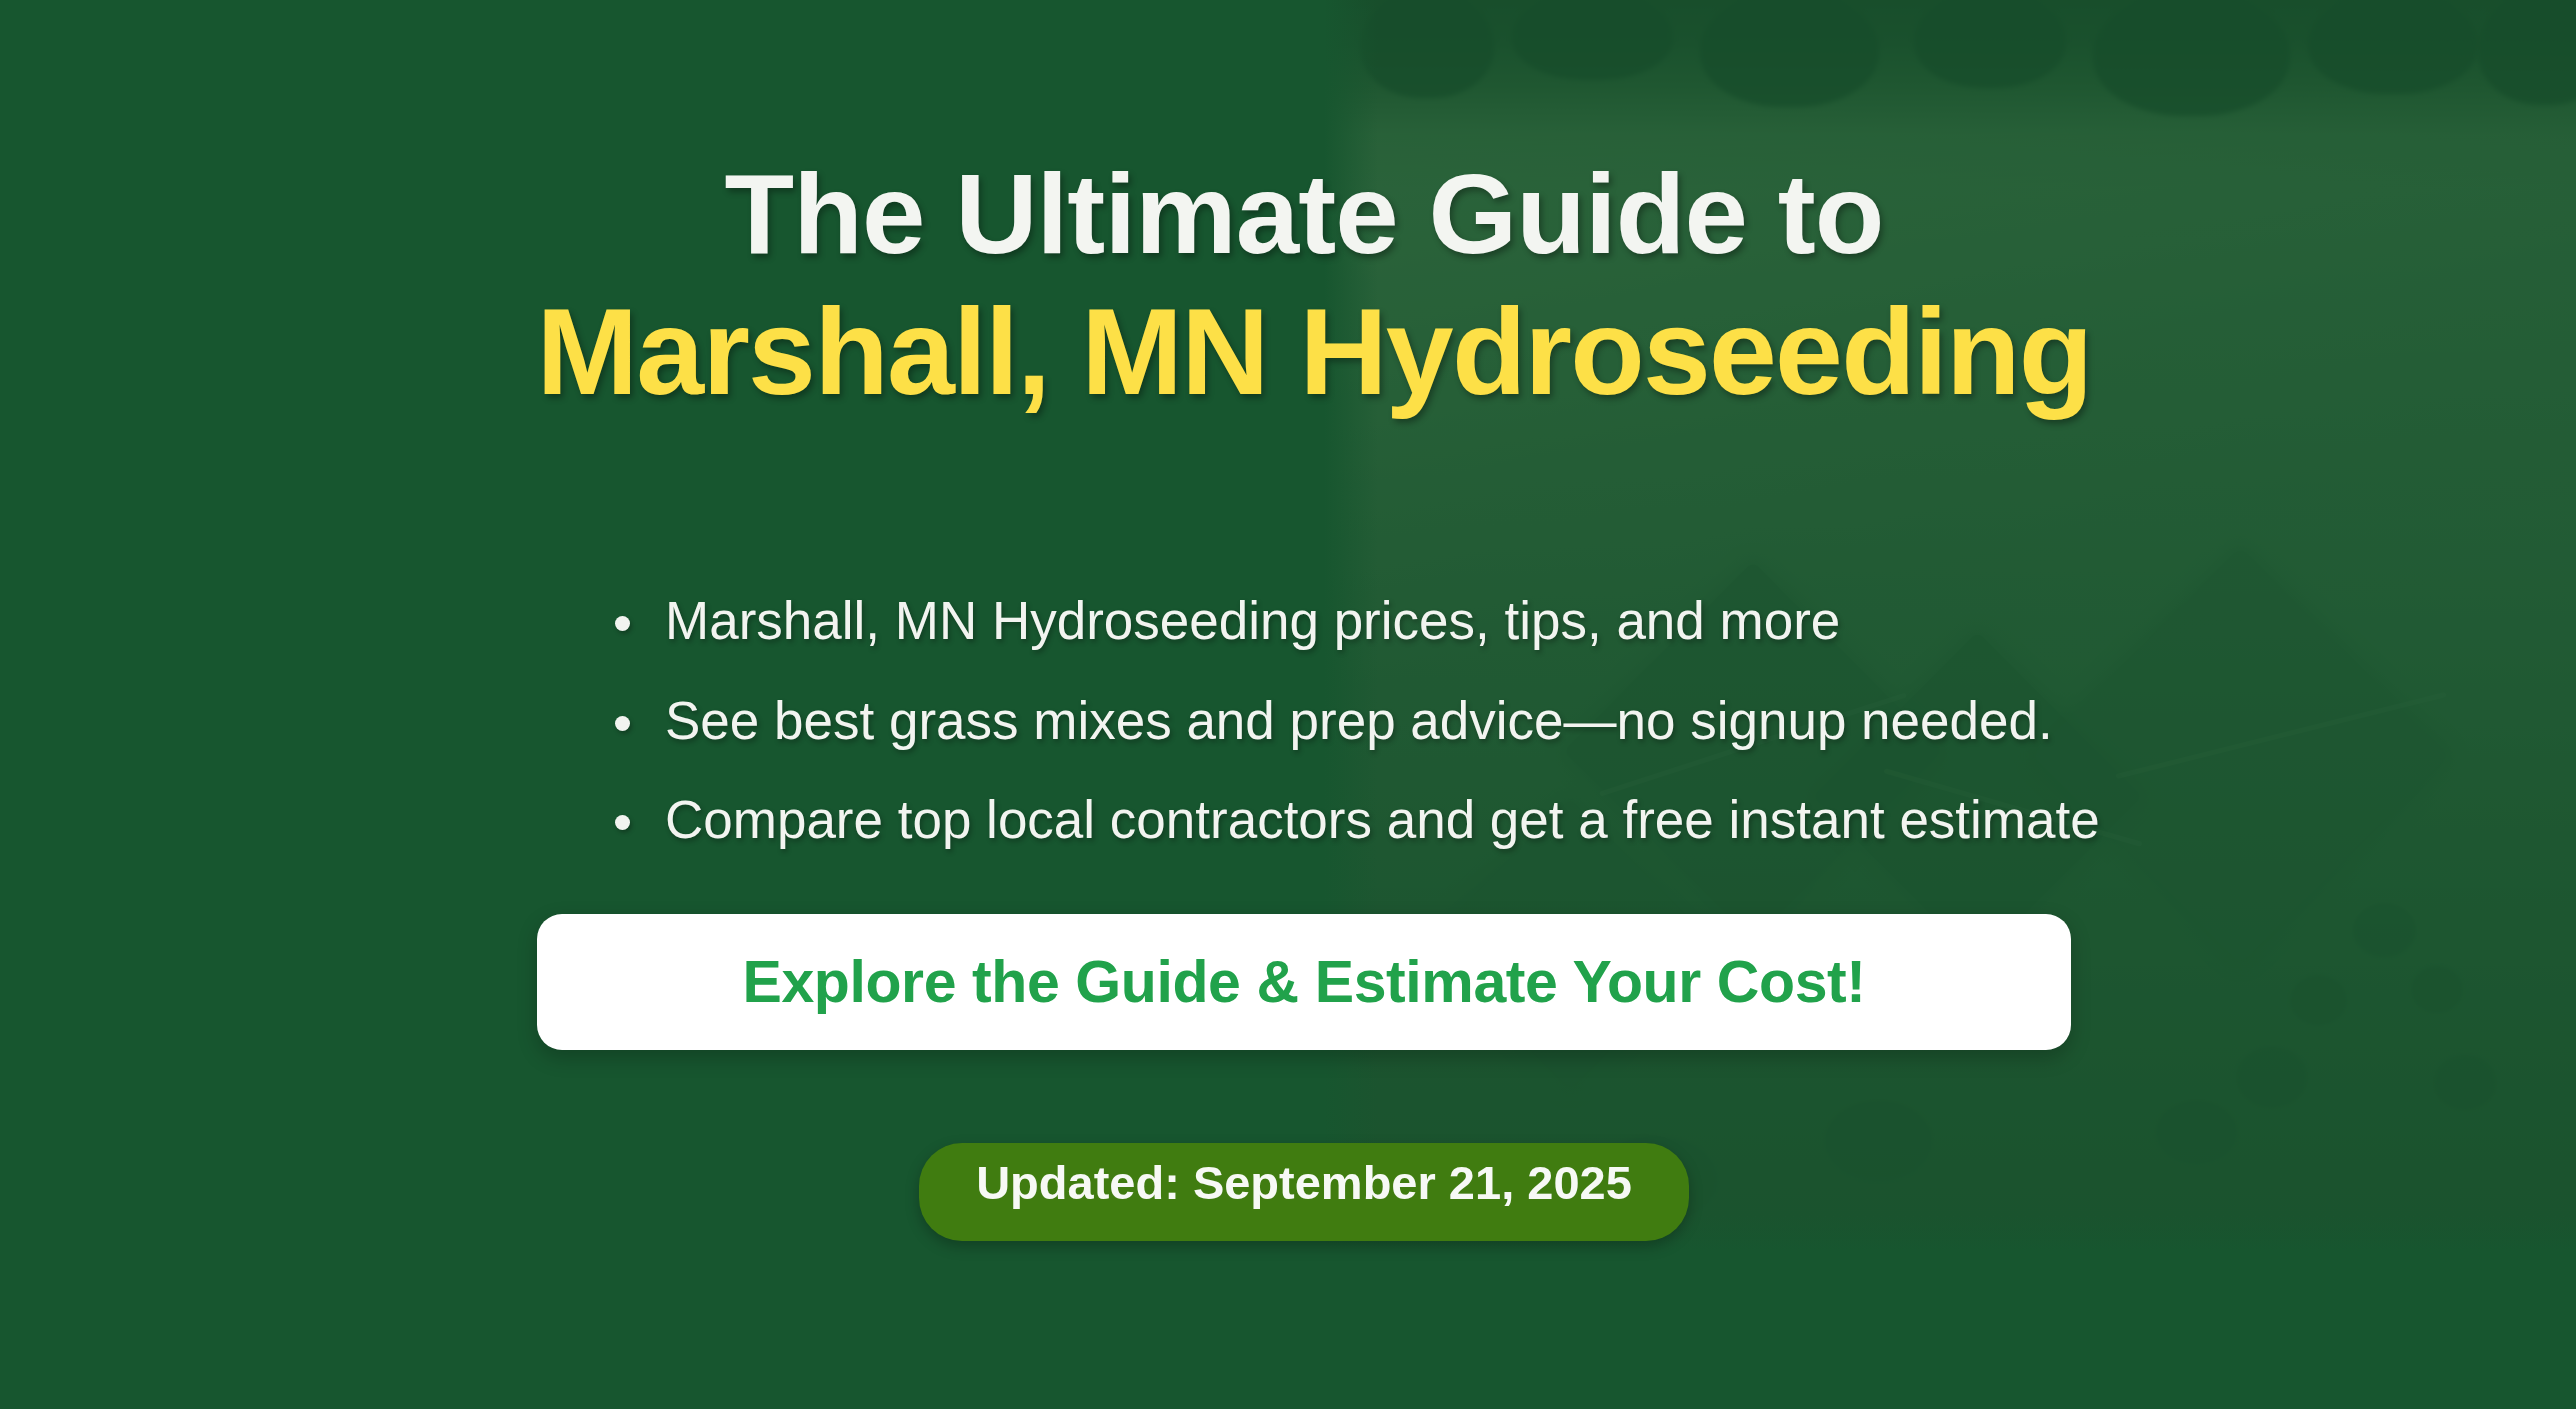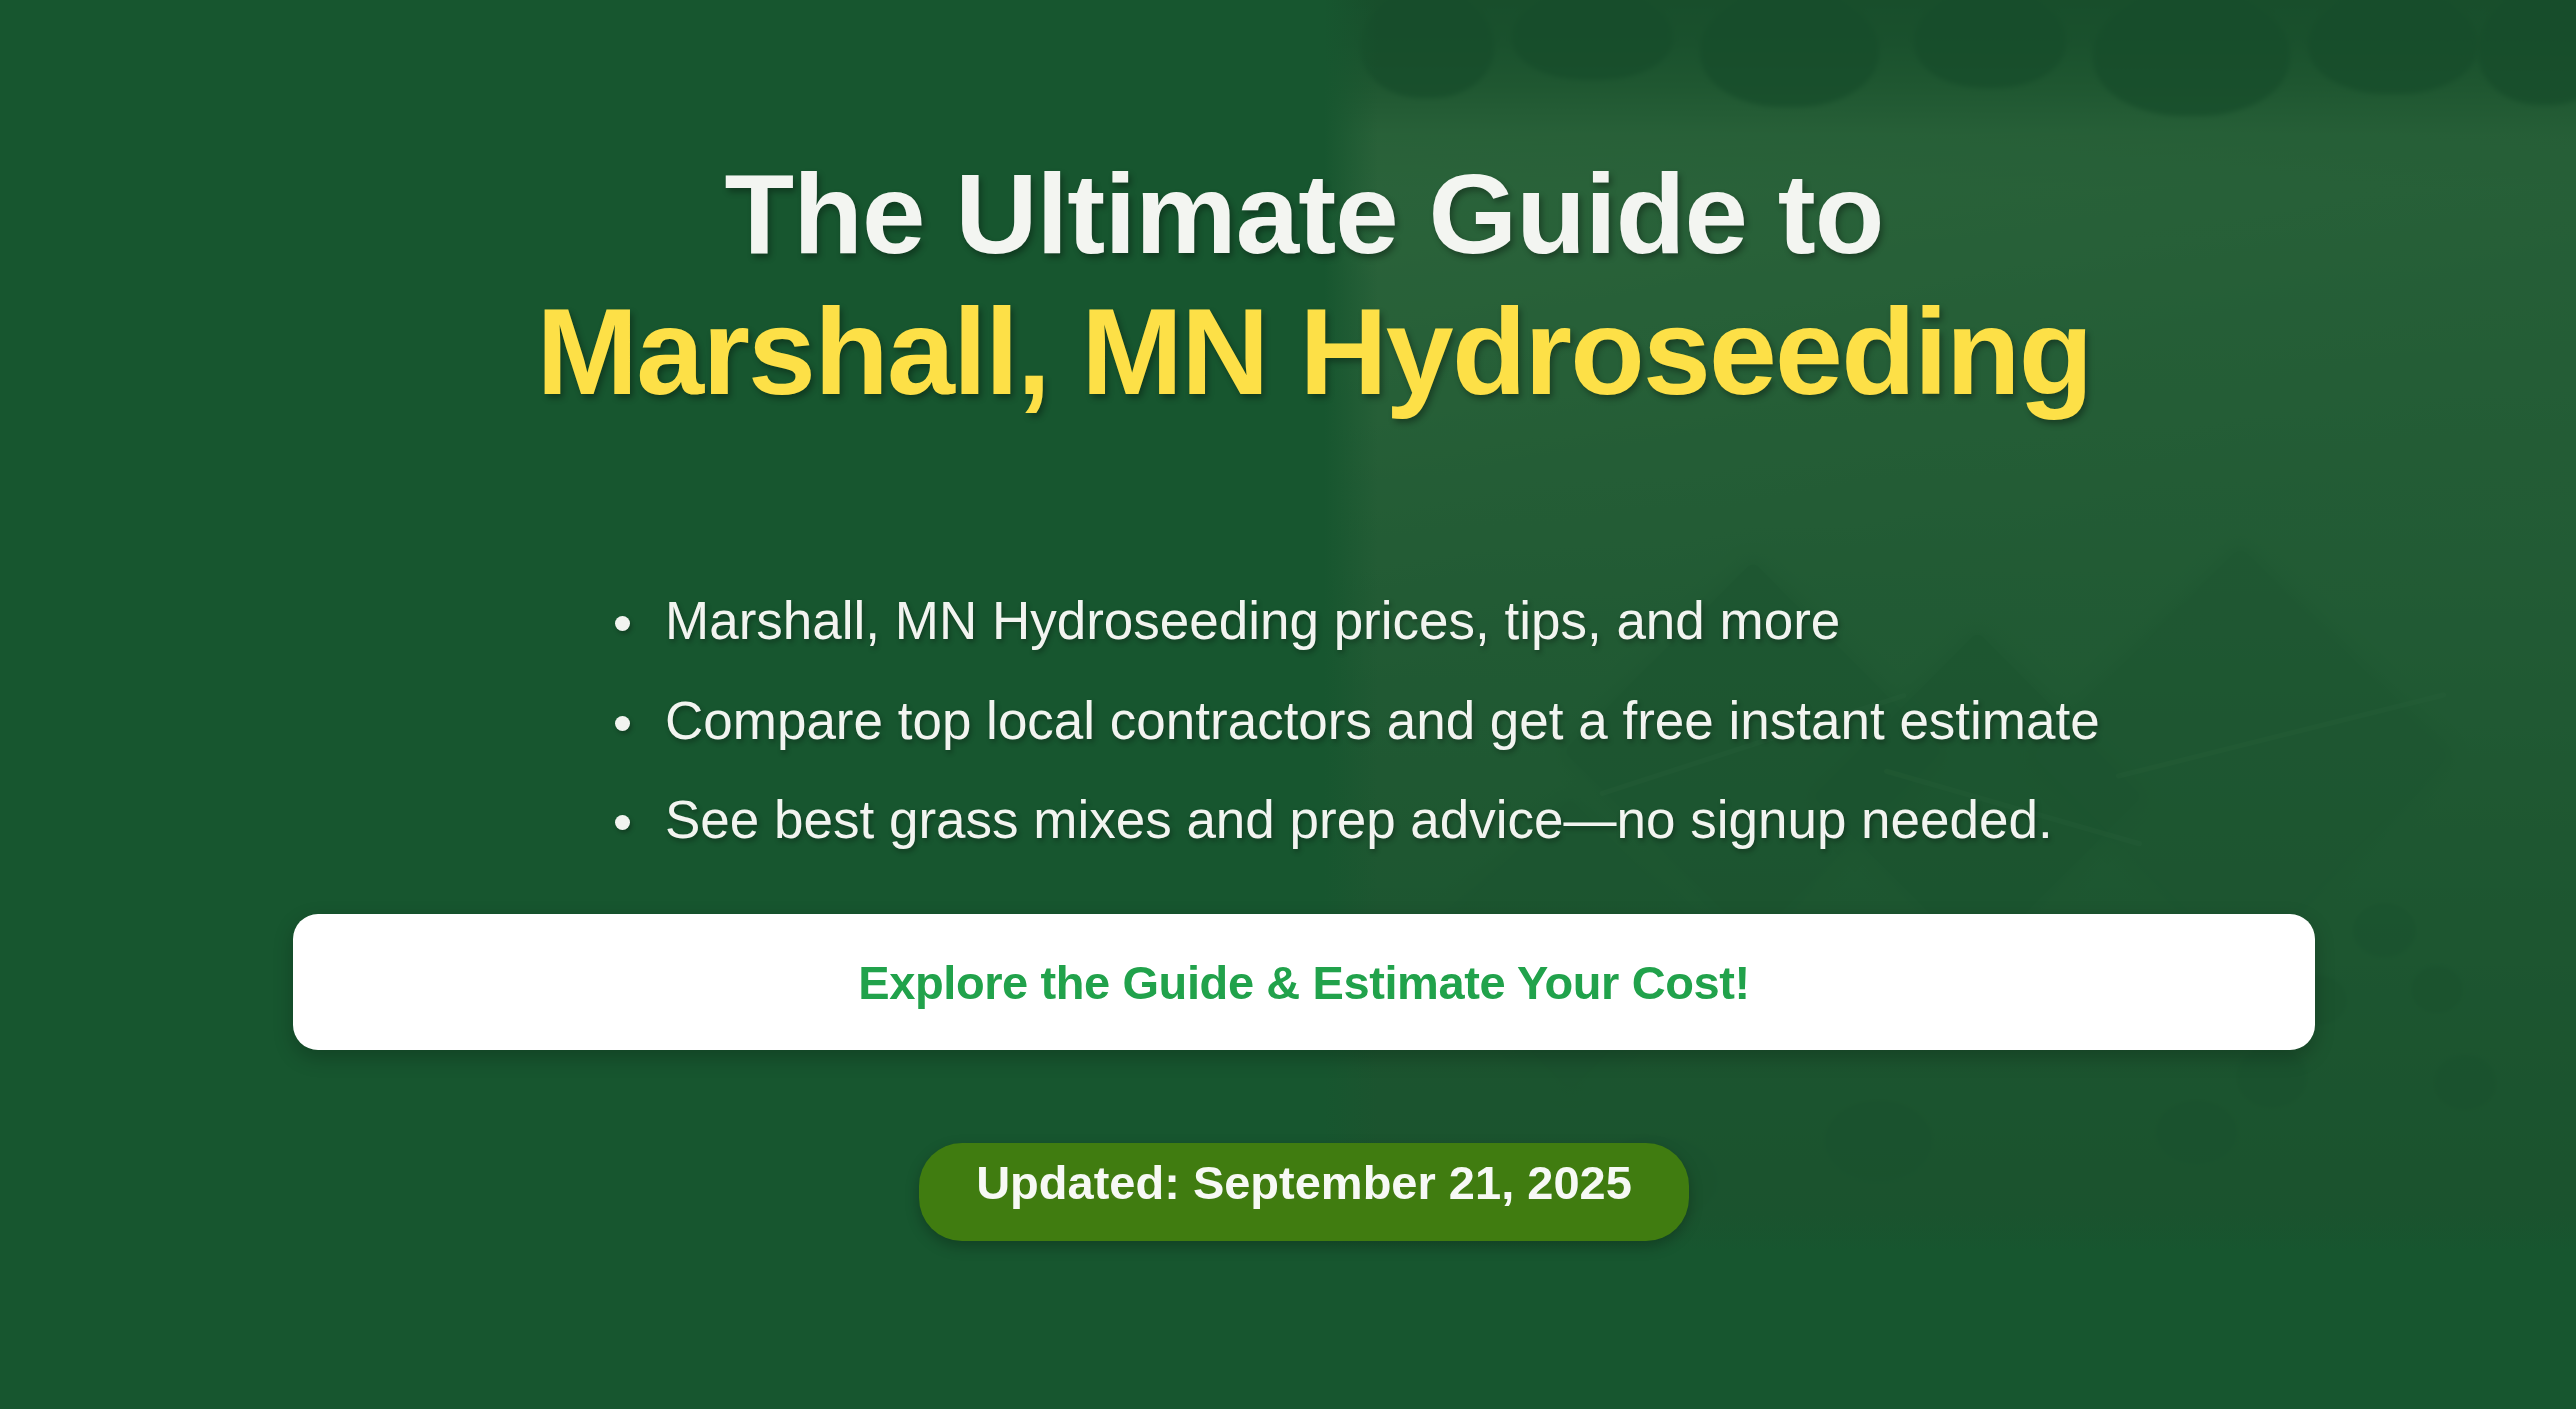--- a/index.html
+++ b/index.html
@@ -202,28 +202,28 @@
   }
 
   .cta-wrap {
     position: absolute;
     left: 0; right: 0;
     top: 914px;
     display: flex;
     justify-content: center;
   }
   .cta-button {
-    width: 2022px;
+    width: 1534px;
     height: 136px;
     background: #ffffff;
     border: none;
     border-radius: 25px;
     color: #21a24b;
     font-family: "Liberation Sans", sans-serif;
-    font-size: 47px;
+    font-size: 59px;
     font-weight: 700;
     letter-spacing: -0.4px;
     cursor: pointer;
     box-shadow: 0 7.2px 19.7px rgba(0,0,0,0.22);
     display: flex;
     align-items: center;
     justify-content: center;
     padding: 0;
   }
 
@@ -291,25 +291,25 @@
       <h1 class="title-line two">Marshall, MN Hydroseeding</h1>
     </div>
 
     <ul class="bullets">
       <li class="bullet">
         <span class="bullet-dot"></span>
         <span class="bullet-text">Marshall, MN Hydroseeding prices, tips, and more</span>
       </li>
       <li class="bullet">
         <span class="bullet-dot"></span>
-        <span class="bullet-text">Compare top local contractors and get a free instant estimate</span>
+        <span class="bullet-text">See best grass mixes and prep advice—no signup needed.</span>
       </li>
       <li class="bullet">
         <span class="bullet-dot"></span>
-        <span class="bullet-text">See best grass mixes and prep advice—no signup needed.</span>
+        <span class="bullet-text">Compare top local contractors and get a free instant estimate</span>
       </li>
     </ul>
 
     <div class="cta-wrap">
       <button class="cta-button">Explore the Guide &amp; Estimate Your Cost!</button>
     </div>
 
     <div class="badge-wrap">
       <span class="badge">Updated: September 21, 2025</span>
     </div>

